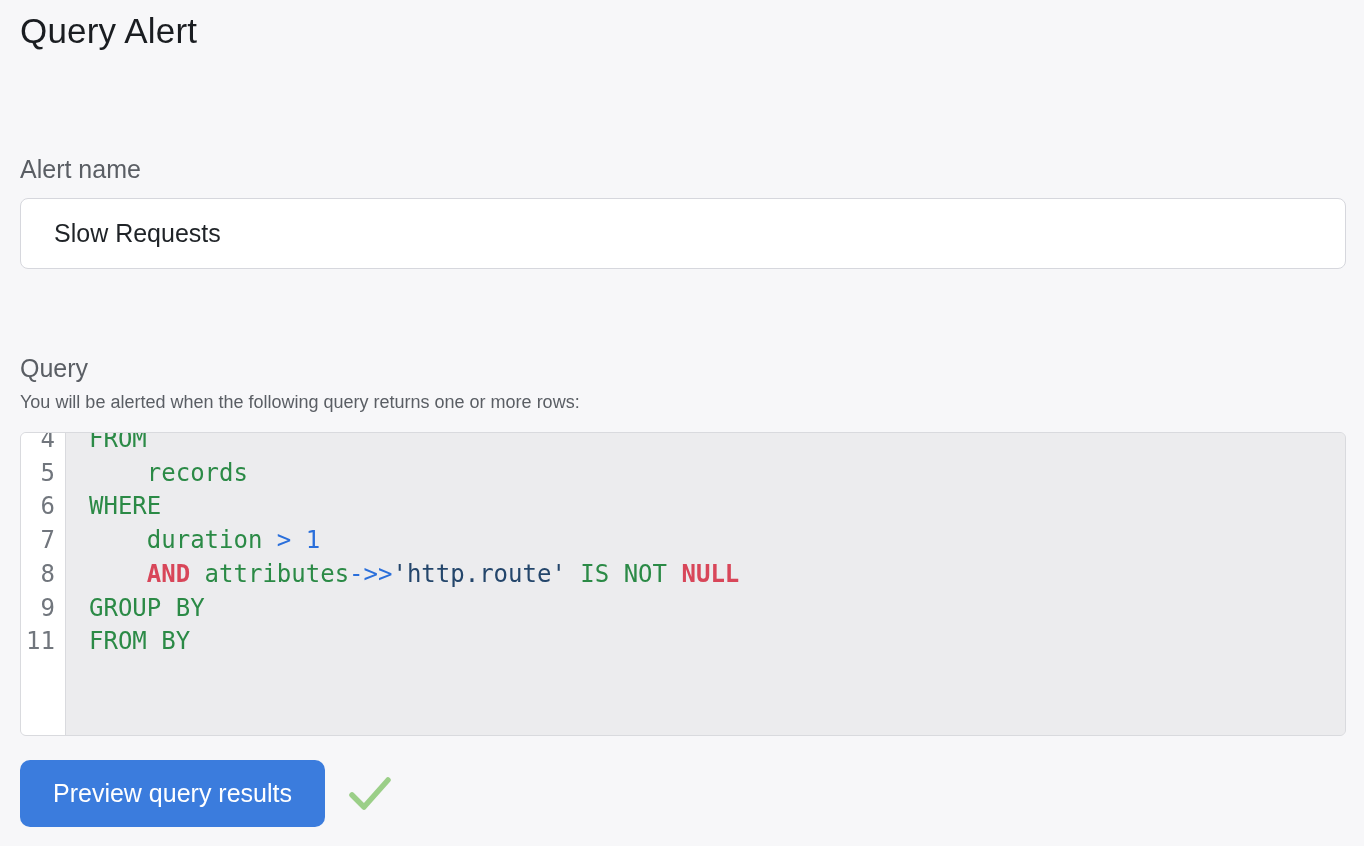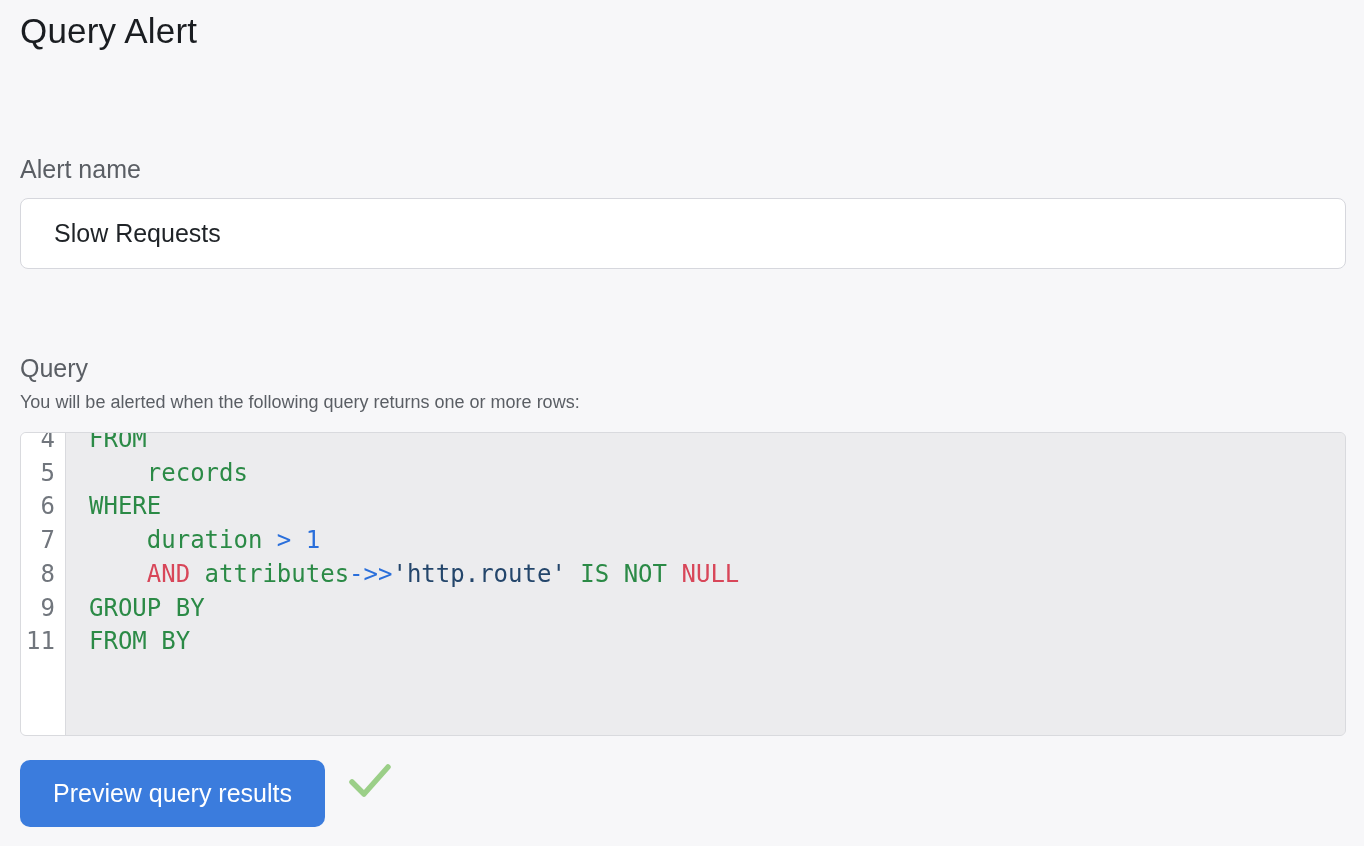--- a/index.html
+++ b/index.html
@@ -91,29 +91,29 @@
   }
   .ln.hl{background:var(--gutter-highlight);}
   .code{
     flex:1;
     background:var(--editor-bg);
     border-left:1px solid var(--editor-border);
     padding-left:23px;
     white-space:pre;
   }
   .tok-kw{color:var(--syntax-green);}
-  .tok-neg{color:var(--syntax-red);}
+  .tok-neg{color:var(--syntax-red);font-weight:bold;}
   .tok-op{color:var(--syntax-blue);}
   .tok-num{color:var(--syntax-blue);}
   .tok-str{color:var(--syntax-string);}
   .tok-punct{color:var(--syntax-punct);}
   .tok-ws{color:var(--input-text);}
   .actions{
     margin-top:24px;
-    display:flex;
+    display:flex;align-items:center;
   }
   .preview-button{
     height:67px;
     padding:0 33px;
     background:var(--button-bg);
     color:var(--button-text);
     border:none;border-radius:10px;
     font-family:inherit;
     font-size:25px;
     cursor:pointer;

